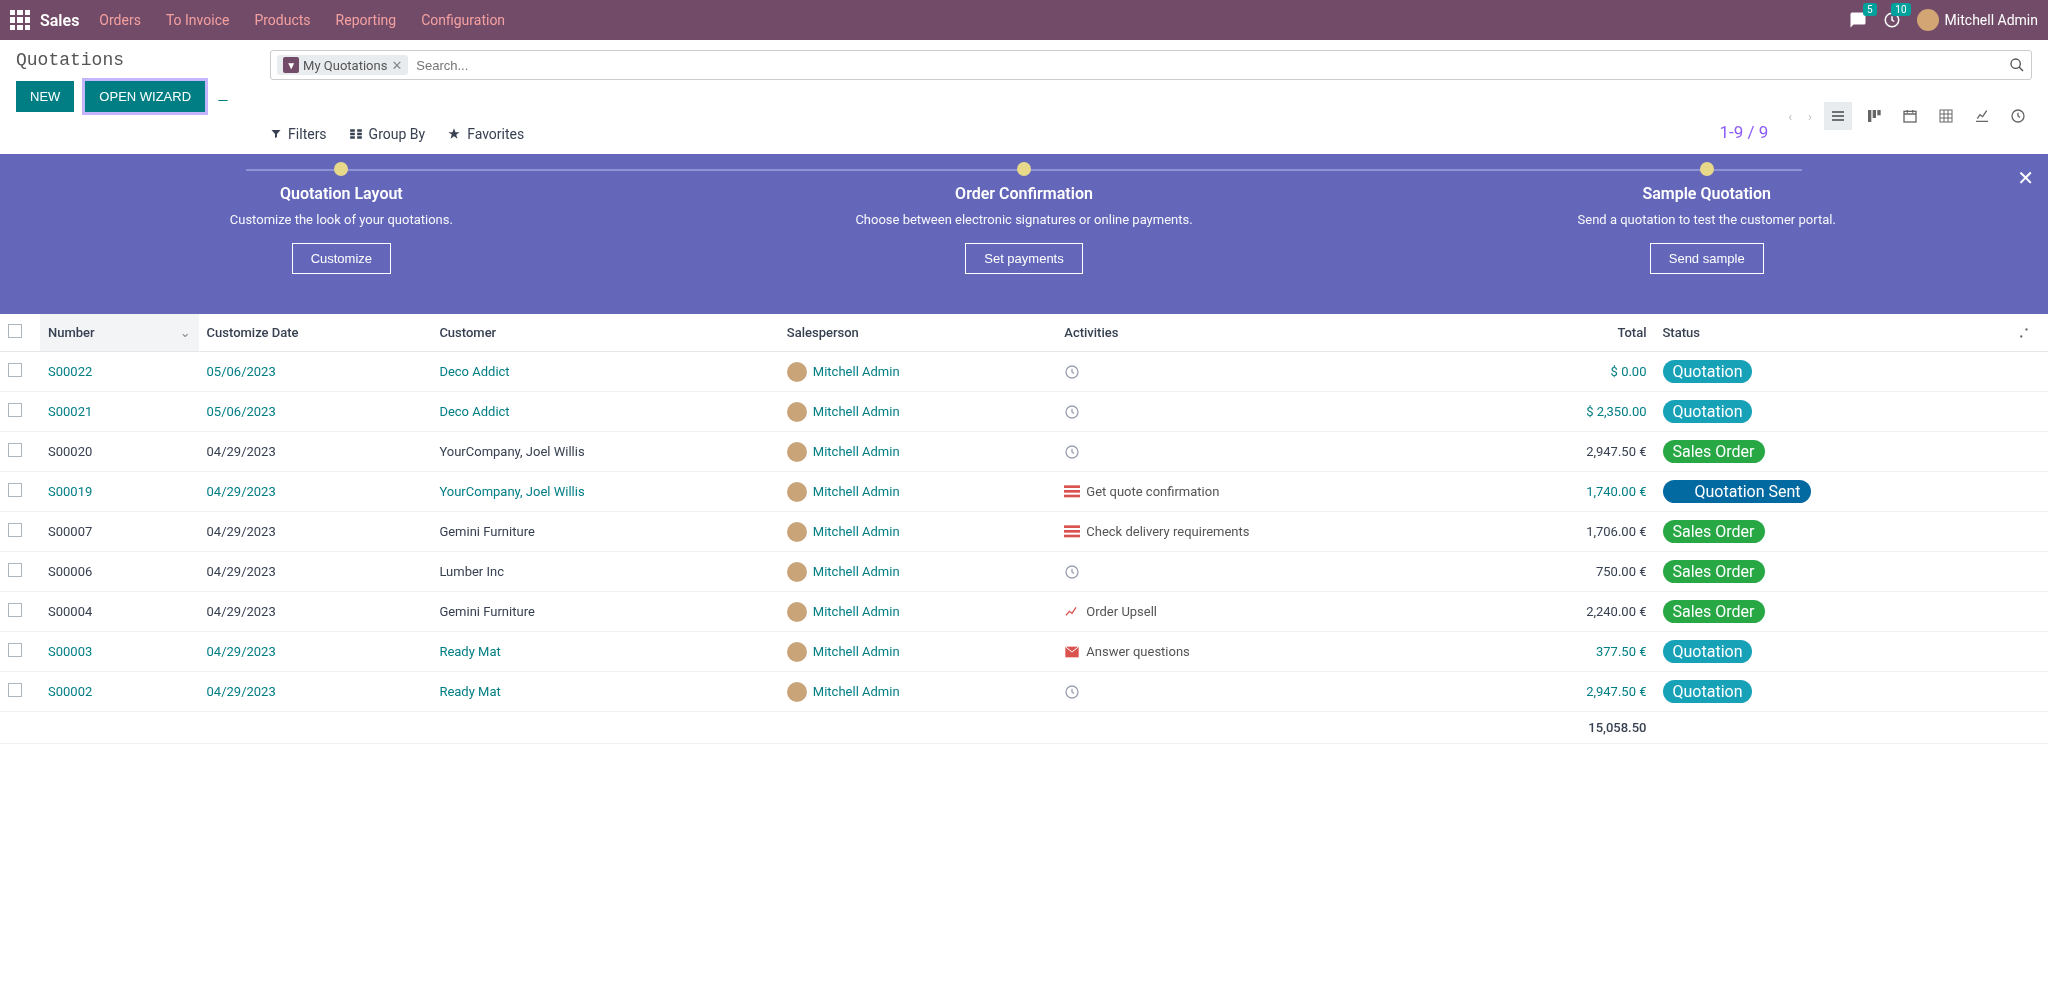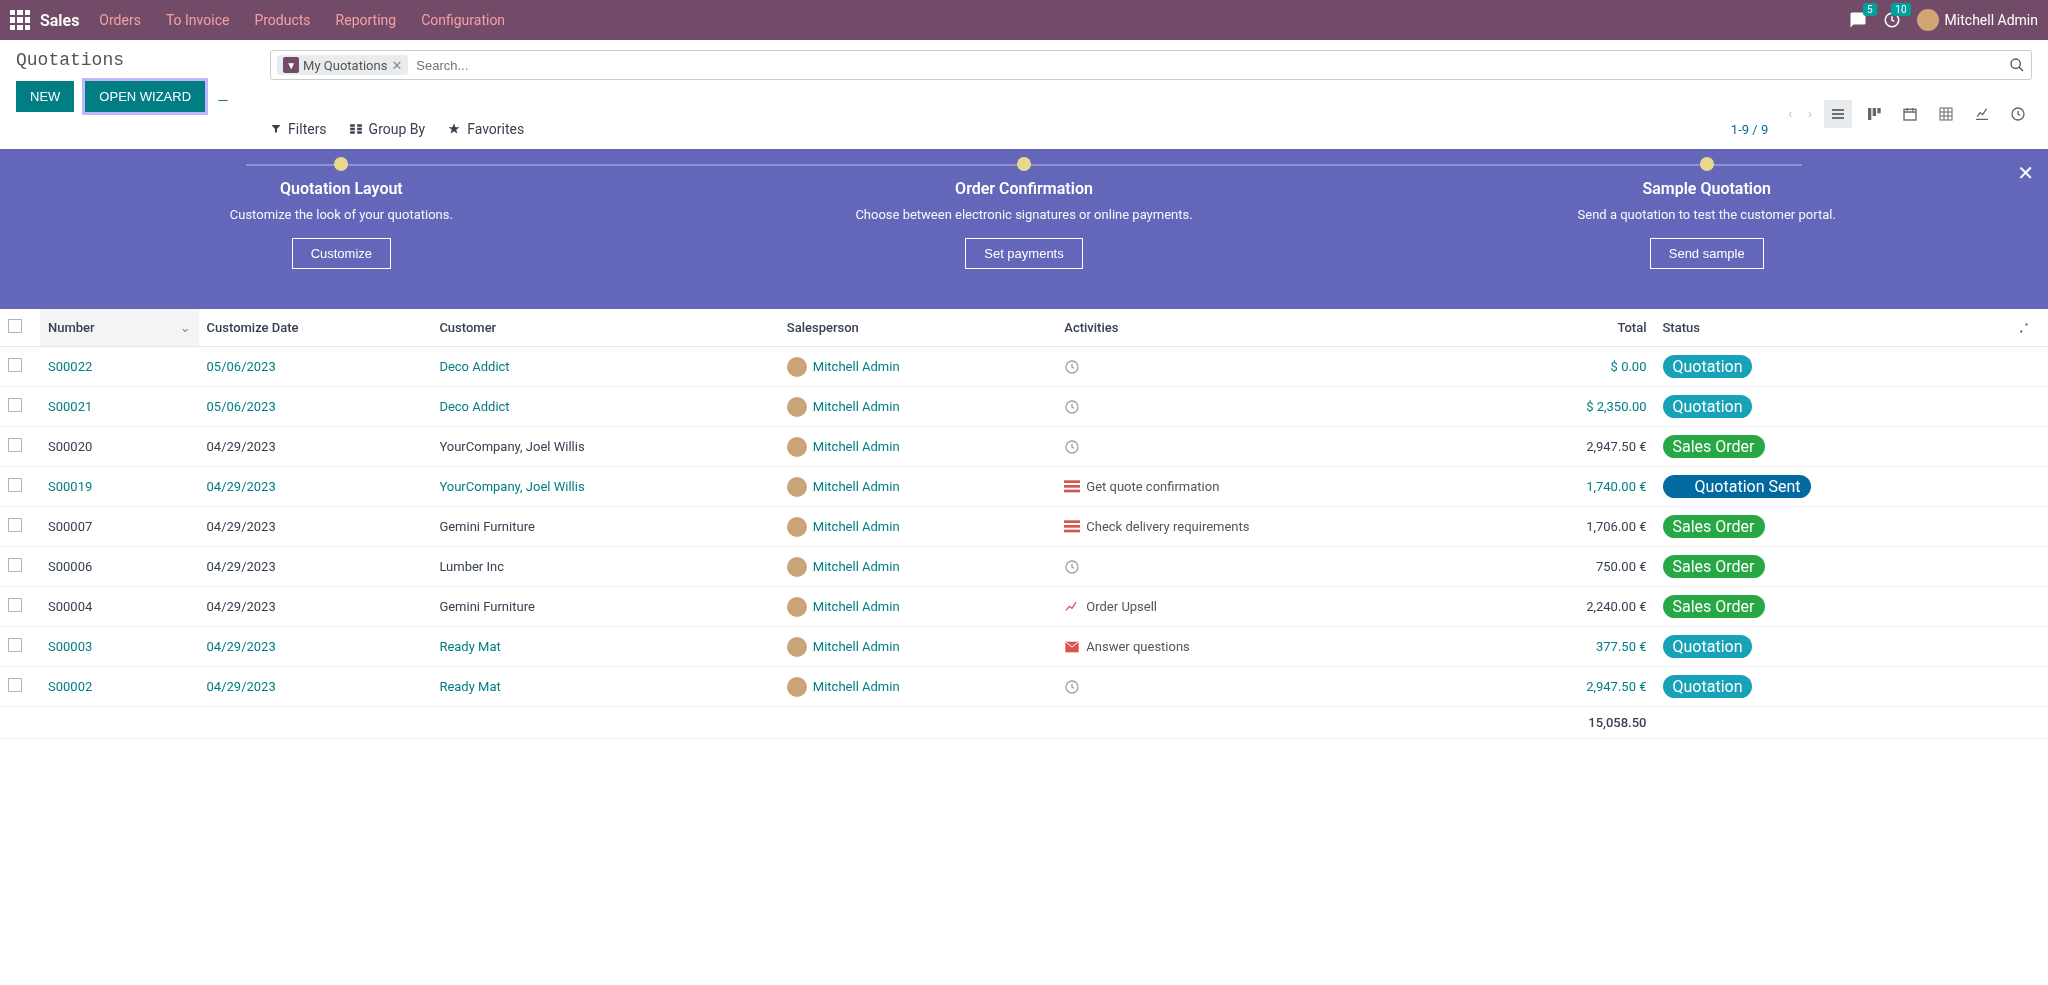--- a/index.html
+++ b/index.html
@@ -32,21 +32,21 @@
   .searchbar { display: flex; align-items: center; border: 1px solid #ccc; border-radius: 3px; height: 30px; padding: 0 6px; }
   .searchbar .chip { background: #e9ecef; border-radius: 3px; padding: 2px 6px; display: flex; align-items: center; gap: 4px; font-size: 13px; color: #555; }
   .searchbar .chip .fi { background:#714b67; color:#fff; width:16px; height:16px; display:inline-flex; align-items:center; justify-content:center; border-radius:2px; font-size:10px;}
   .searchbar input { border: none; outline: none; flex: 1; margin-left: 8px; font-size: 13px; }
   .searchbar .search-icon { color: #666; cursor: pointer; }
   
   .toolbar { display: flex; align-items: flex-end; justify-content: space-between; margin-top: 10px; }
   .toolbar .tools-left { display: flex; gap: 22px; }
   .tool-item { display: flex; align-items: center; gap: 6px; color: #374151; cursor: pointer; font-size: 14px;}
   .toolbar .tools-right { display: flex; align-items: center; gap: 8px; }
-  .pager { color: #0369a1; font-size: 13px; margin-right: 8px; margin-top: 32px; }
+  .pager { color: #8b5cf6; font-size: 17px; margin-right: 8px; margin-top: 32px; }
   .nav-arrow { color: #bbb; padding: 0 4px; cursor: pointer; }
   .view-btn { width: 28px; height: 28px; display: flex; align-items: center; justify-content: center; color: #666; cursor: pointer; }
   .view-btn.active { background: #e9ecef; color: #333; }
   
   
   .banner { position: relative; background: linear-gradient(rgba(97,100,180,0.7),rgba(97,100,180,0.7)), #6b6ec7; color: #fff; padding: 30px 0 40px; display: flex; margin-top: 12px; }
   .banner::before { content:""; position:absolute; top:15px; left:12%; right:12%; height:2px; background:#8f93d5; }
   .banner .close { position: absolute; top: 12px; right: 14px; color: #fff; font-size: 20px; cursor: pointer; }
   .banner .step { flex: 1; text-align: center; padding: 0 20px; position: relative; }
   .banner .dot { width: 14px; height: 14px; background: #e8d98a; border-radius: 50%; position: absolute; top: -22px; left: 50%; transform: translateX(-50%); }

